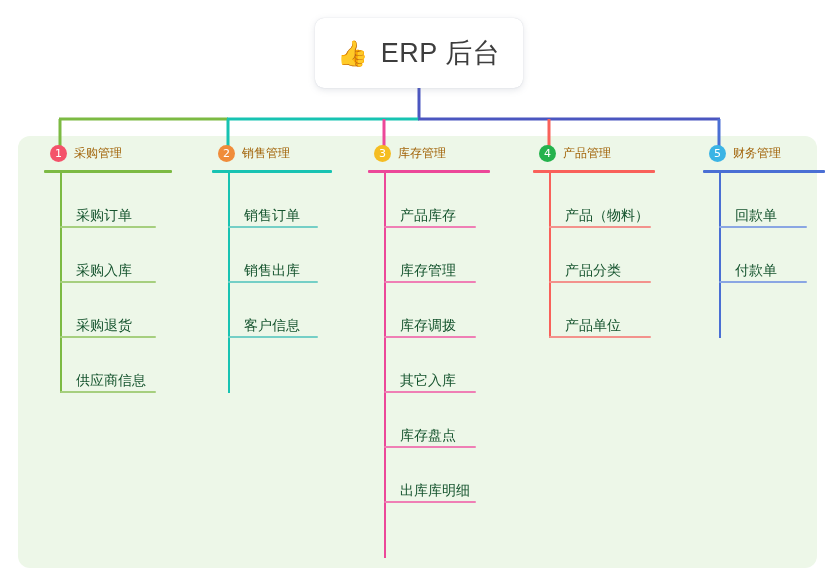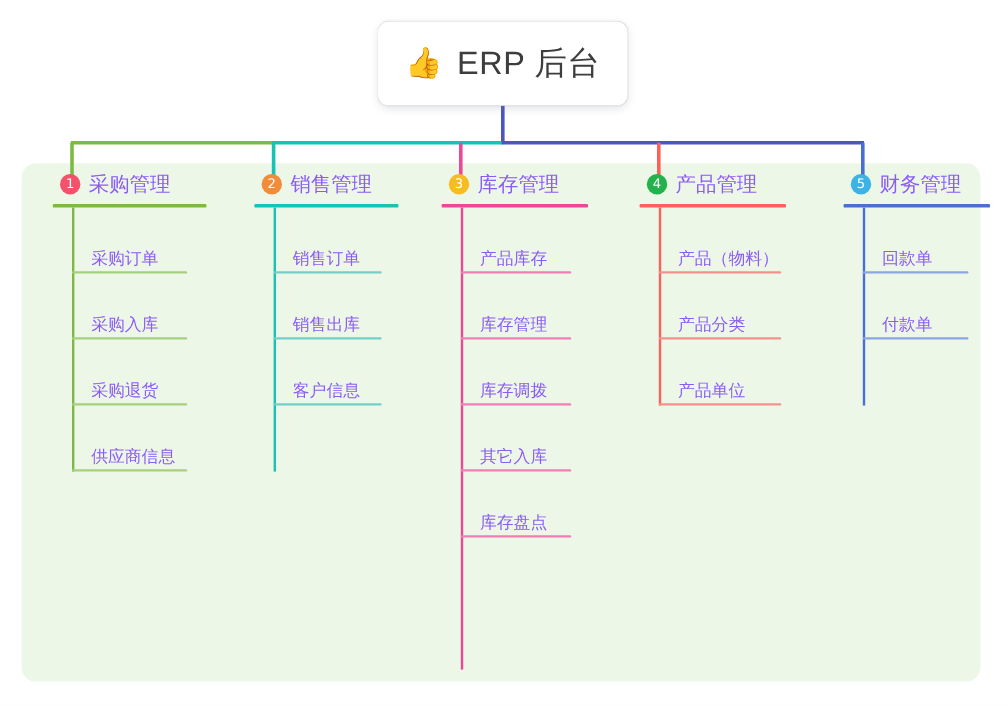--- a/index.html
+++ b/index.html
@@ -97,22 +97,22 @@
     height: 17px;
     border-radius: 50%;
     color: #ffffff;
     font-size: 11px;
     line-height: 17px;
     text-align: center;
     flex: none;
     font-family: "DejaVu Sans", sans-serif;
   }
   .col-title {
-    font-size: 17px;
-    color: #8b5cf6;
+    font-size: 12px;
+    color: #a16207;
     white-space: nowrap;
   }
   .head-rule {
     height: 3px;
     border-radius: 1px;
     margin-left: 10px;
   }
   .items {
     position: relative;
     margin-left: 10px;
@@ -128,21 +128,21 @@
     height: 55px;
     box-sizing: border-box;
     margin-left: 16px;
     display: flex;
     align-items: flex-end;
     padding-bottom: 5px;
     padding-left: 16px;
   }
   .item-label {
     font-size: 14px;
-    color: #8b5cf6;
+    color: #14532d;
     white-space: nowrap;
     line-height: 1.1;
   }
   .item-rule {
     position: absolute;
     left: 0;
     bottom: 0;
     height: 2px;
     border-radius: 1px;
   }
@@ -241,20 +241,24 @@
             <div class="item-rule" style="width: 92px; background: rgb(239, 127, 181);"></div>
           </div>
           <div class="item">
             <span class="item-label">其它入库</span>
             <div class="item-rule" style="width: 92px; background: rgb(239, 127, 181);"></div>
           </div>
           <div class="item">
             <span class="item-label">库存盘点</span>
             <div class="item-rule" style="width: 92px; background: rgb(239, 127, 181);"></div>
           </div>
+          <div class="item">
+            <span class="item-label">出库库明细</span>
+            <div class="item-rule" style="width: 92px; background: rgb(239, 127, 181);"></div>
+          </div>
         </div>
       </div>
       <div class="column" style="left: 505px;">
         <div class="col-head">
           <span class="badge" style="background: rgb(36, 178, 76);">4</span>
           <span class="col-title">产品管理</span>
         </div>
         <div class="head-rule" style="width: 122px; background: rgb(249, 97, 90);"></div>
         <div class="items">
           <div class="spine" style="background: rgb(249, 97, 90); height: 165px;"></div>

